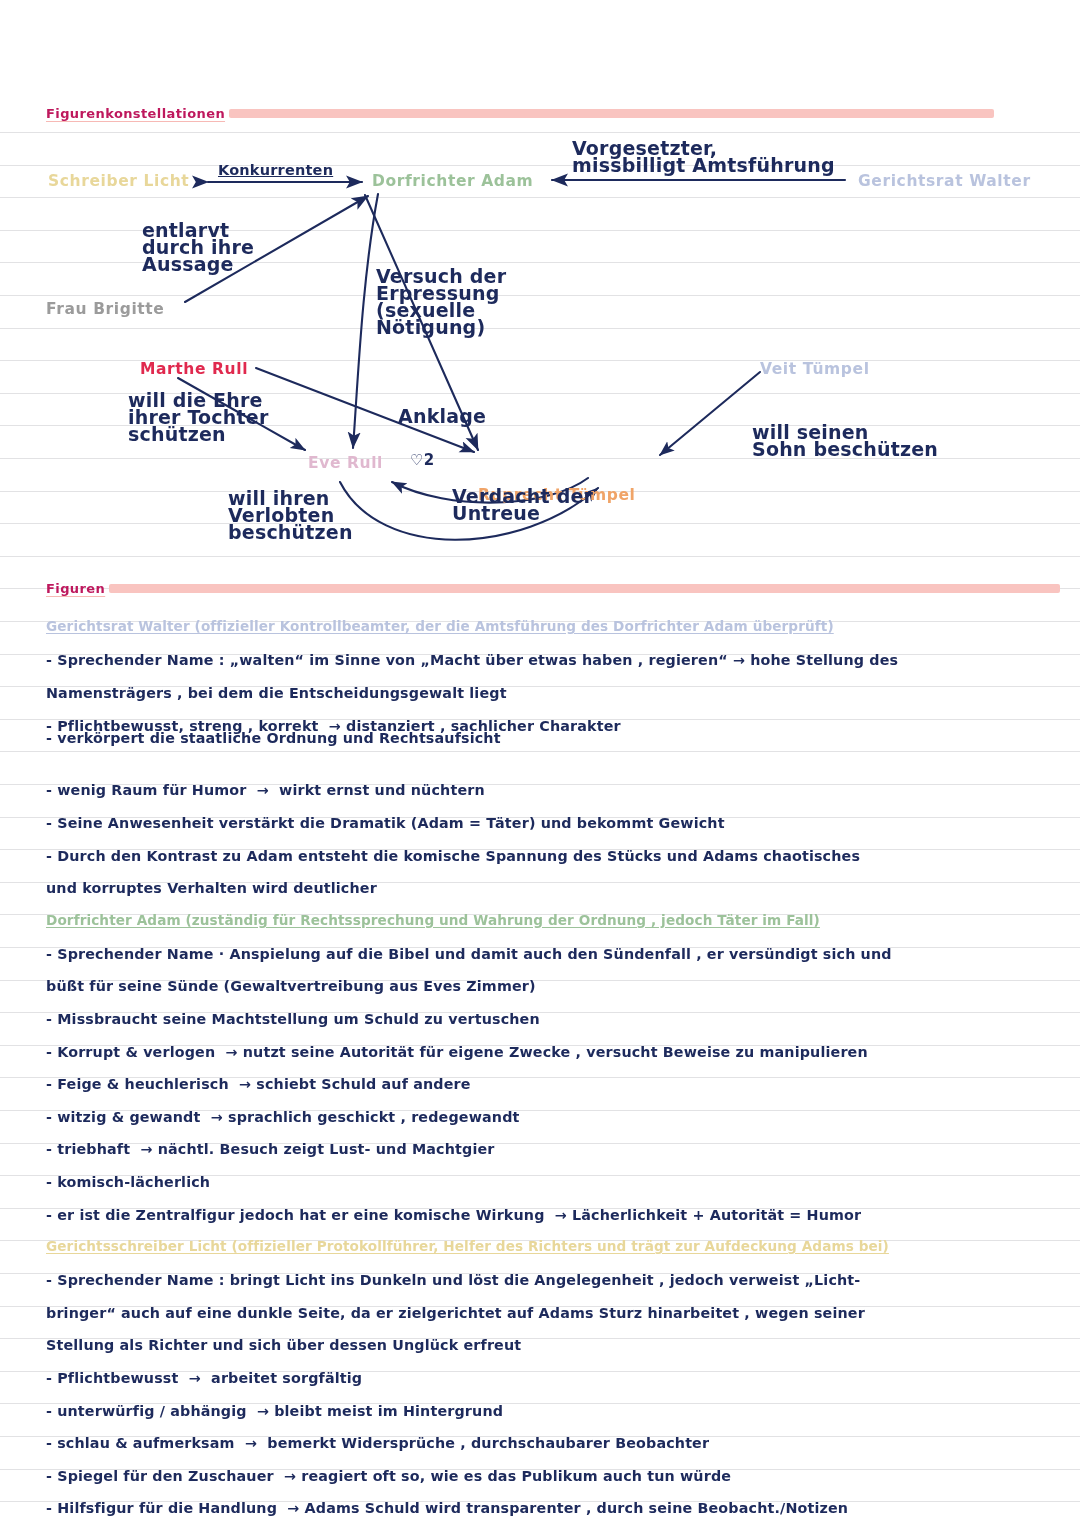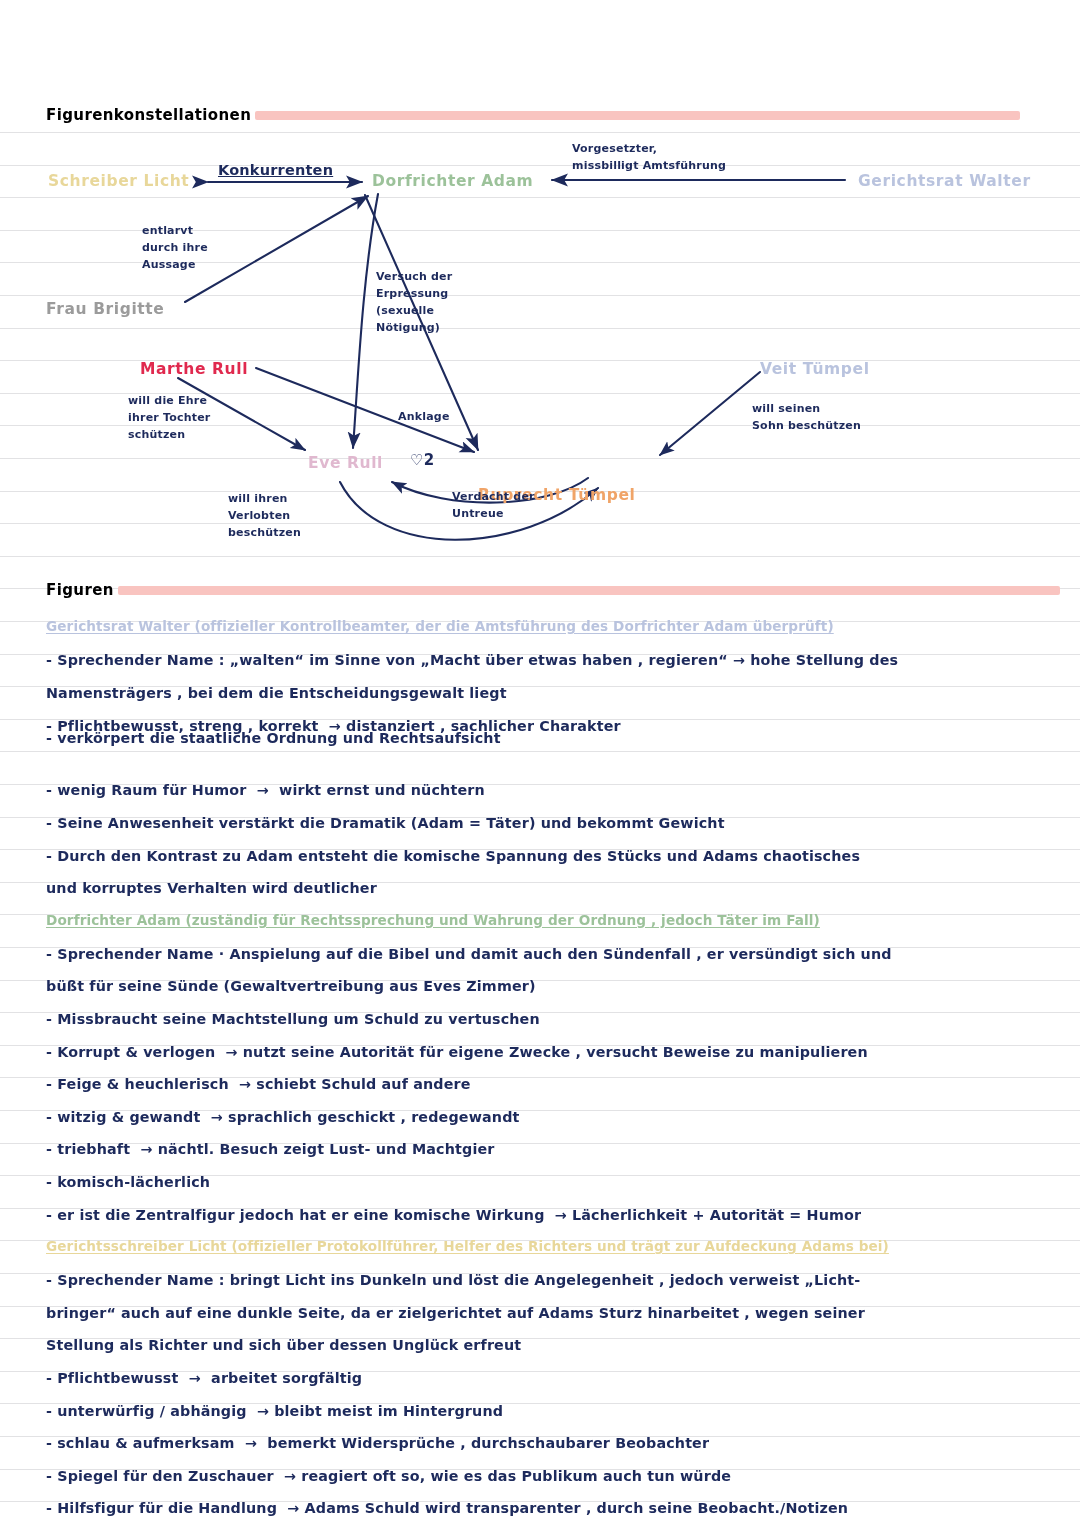--- a/index.html
+++ b/index.html
@@ -20,44 +20,45 @@
     letter-spacing:.2px;
     white-space:pre;
     position:absolute;
     z-index:3;
   }
 
   
   .sec-head{position:absolute;z-index:3;display:flex;align-items:center;}
   .sec-head .label{
     font-family:"DejaVu Sans", sans-serif;
-    font-weight:600;font-size:15px;color:#000000;
+    font-weight:600;font-size:13px;color:#be185d;
     letter-spacing:.4px;white-space:pre;
     position:relative;z-index:2;
+    text-decoration:underline;
     text-decoration-color:#f7b9b5;
     text-underline-offset:3px;
   }
   .sec-head .bar{
     height:9px;background:#f9c4c0;border-radius:2px;
     margin-left:4px;align-self:center;
   }
 
   
   .node{font-size:15.5px;font-weight:600;letter-spacing:.6px;}
   .n-licht   {color:#e8d79a;}
   .n-adam    {color:#9cc29a;}
   .n-walter  {color:#b9c3de;}
   .n-veit    {color:#b9c3de;}
   .n-brigitte{color:#9b9b9b;}
   .n-marthe  {color:#e0294e;}
   .n-eve     {color:#e0b8cf;}
   .n-ruprecht{color:#f0a468;}
 
   
-  .anno{font-size:11px;line-height:17px;color:#1d2a5c;font-weight:600;}
+  .anno{font-size:19px;line-height:17px;color:#1d2a5c;font-weight:600;}
   .anno.big{font-size:14.5px;}
 
   
   #arrows{position:absolute;inset:0;z-index:2;pointer-events:none;}
 
   
   .note{
     position:absolute;left:46px;width:1020px;
     font-size:14.3px;line-height:18px;color:#1d2a5c;
     font-weight:600;letter-spacing:.15px;white-space:pre;z-index:3;
@@ -174,21 +175,21 @@
 durch ihre
 Aussage</div>
 <div class="hw anno" style="left:376px;top:268px;">Versuch der
 Erpressung
 (sexuelle
 Nötigung)</div>
 <div class="hw anno" style="left:398px;top:408px;">Anklage</div>
 <div class="hw anno" style="left:128px;top:392px;">will die Ehre
 ihrer Tochter
 schützen</div>
-<div class="hw anno" style="left:752px;top:400px;">will seinen
+<div class="hw anno" style="left:752px;top:424px;">will seinen
 Sohn beschützen</div>
 <div class="hw anno" style="left:228px;top:490px;">will ihren
 Verlobten
 beschützen</div>
 <div class="hw anno" style="left:452px;top:488px;">Verdacht der
 Untreue</div>
 <div class="hw anno" style="left:410px;top:452px;font-size:15px;">♡2</div>
 
 <div class="sec-head" style="left:46px;top:581px;width:1014px;">
   <span class="label">Figuren</span>

